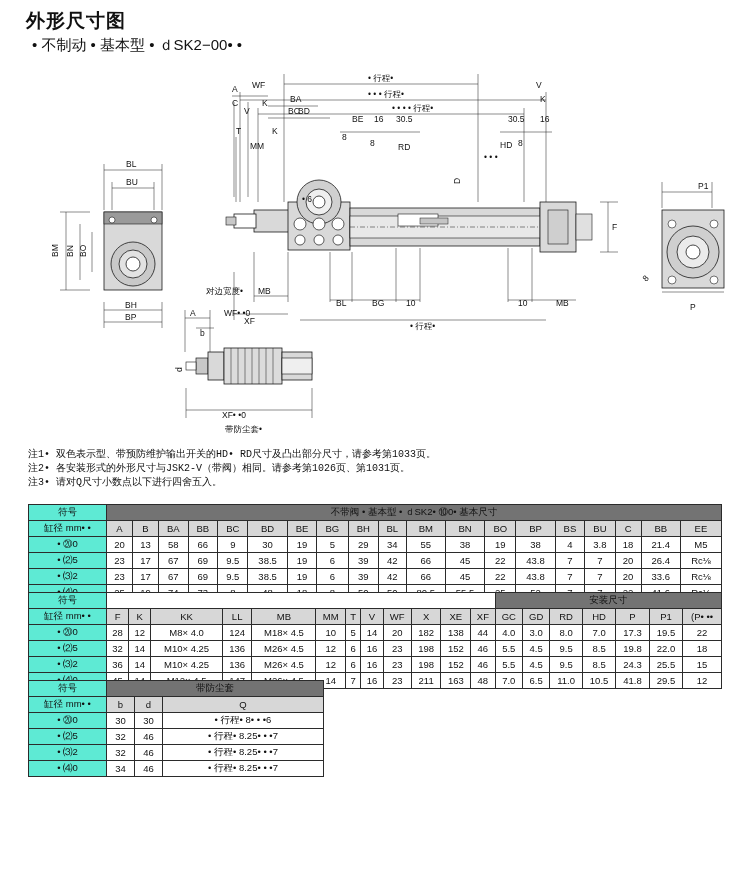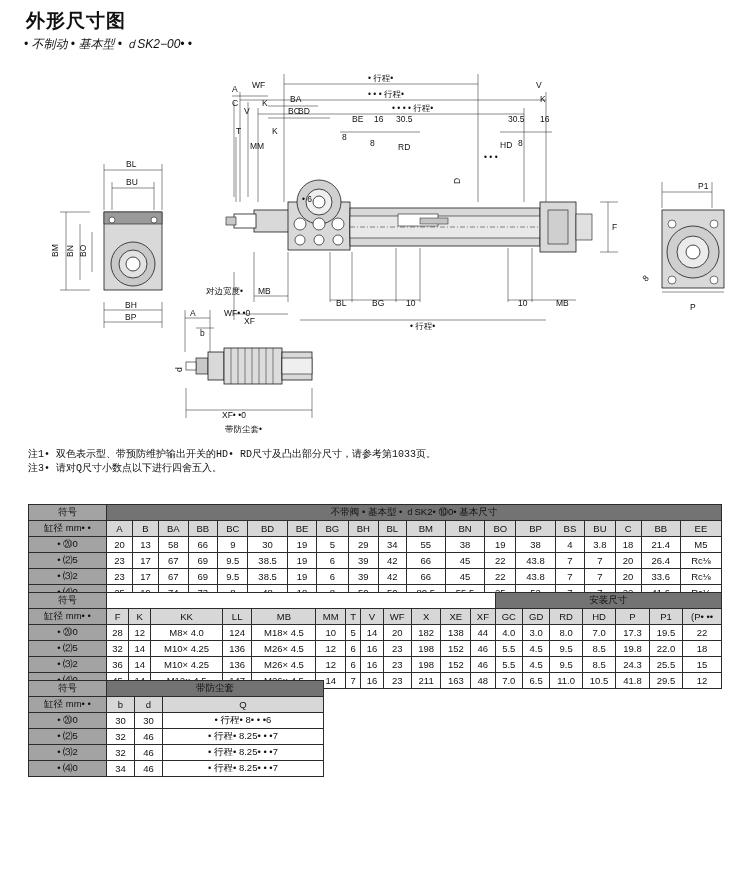--- a/index.html
+++ b/index.html
@@ -9,23 +9,22 @@
     color:#111;position:relative;overflow:hidden;
   }
   .page{position:relative;width:750px;height:871px;}
 
   
   .title{
     position:absolute;left:26px;top:8px;
     font-size:19px;font-weight:bold;letter-spacing:1px;
   }
   .subtitle{
-    position:absolute;left:24px;top:36px;
-    font-size:12px;
-    font-style:italic;
+    position:absolute;left:32px;top:36px;
+    font-size:15px;
   }
 
   
   .drawing{position:absolute;left:0;top:52px;width:750px;height:385px;}
   .dwg-svg{position:absolute;left:0;top:0;}
 
   
   .notes{position:absolute;left:28px;top:448px;width:700px;font-size:10px;line-height:14px;}
   .notes div{white-space:nowrap;font-family:Liberation Mono, monospace;}
 
@@ -37,21 +36,21 @@
   .tbl td,.tbl th{
     border:1px solid #2b2b2b;
     padding:1px 2px;
     text-align:center;
     font-weight:normal;
     height:13px;
     box-sizing:border-box;
   }
   .hdr{background:#737373;font-weight:bold;}
   .hdr2{background:#d7d7d7;margin-top:31px;}
-  .lbl{background:#a3a3a3;text-align:left;padding-left:4px;}
+  .lbl{background:#5eead4;text-align:left;padding-left:4px;}
   .lcell{text-align:left;padding-left:6px;}
   .white{background:#ffffff;}
   .tbl1{left:28px;top:504px;width:694px;}
   .tbl2{left:28px;top:592px;width:694px;}
   .tbl3{left:28px;top:680px;width:296px;}
 
   .brand{
     position:absolute;left:62px;top:868px;
     font-size:30px;font-weight:bold;letter-spacing:1px;color:#111;
   }
@@ -273,20 +272,21 @@
       <line x1="186" y1="358" x2="312" y2="358" class="dim"></line>
       <text class="txt" x="222" y="366">XF• •0</text>
       <text class="txt" x="225" y="380">带防尘套•</text>
     </g>
 
   </svg>
   </div>
 
   <div class="notes">
     <div>注1• 双色表示型、带预防维护输出开关的HD• RD尺寸及凸出部分尺寸，请参考第1033页。</div>
+    <div>注2• 各安装形式的外形尺寸与JSK2-V（带阀）相同。请参考第1026页、第1031页。</div>
     <div>注3• 请对Q尺寸小数点以下进行四舍五入。</div>
   </div>
 
   <table class="tbl tbl1">
     <tbody>
         <tr>
       <td class="hdr lbl" rowspan="1" style="width:78px">符号</td>
       <td class="hdr lcell" colspan="19">不带阀 • 基本型 • ｄSK2• ⑩0•  基本尺寸</td>
     </tr>
     <tr>

